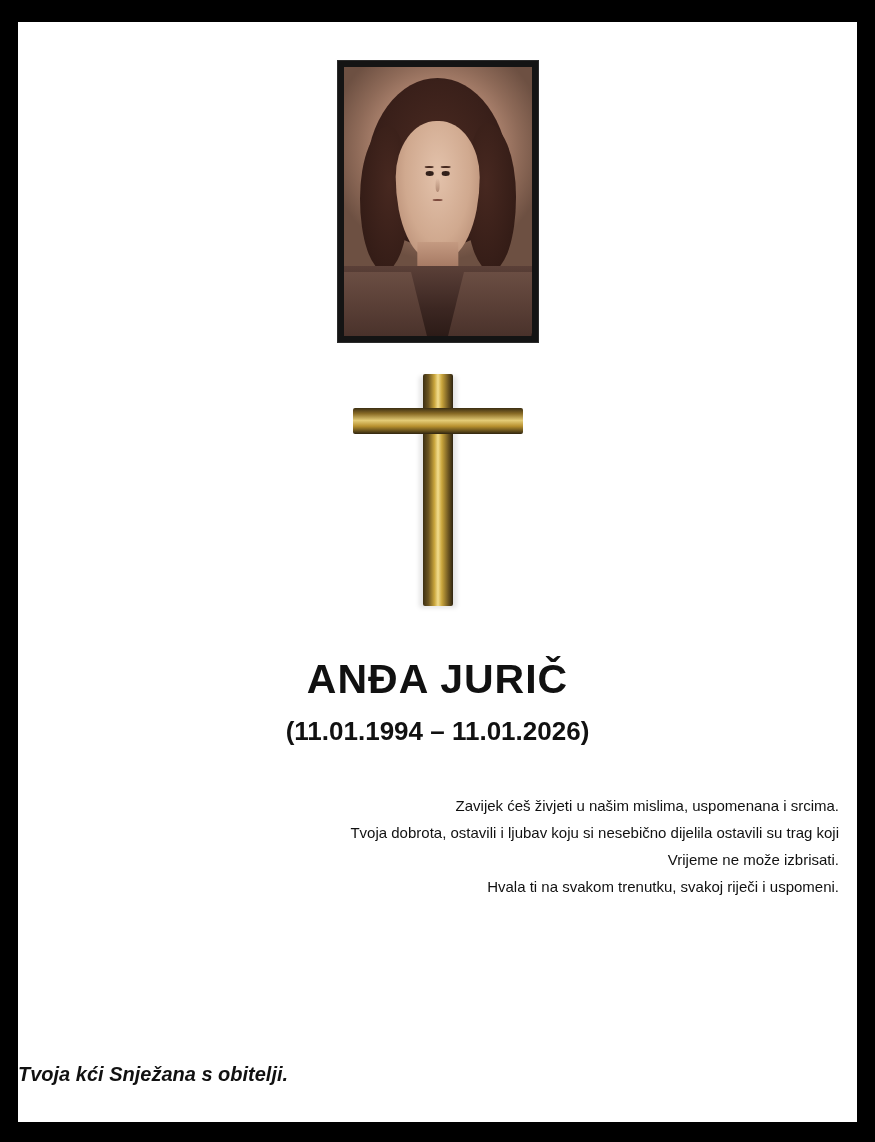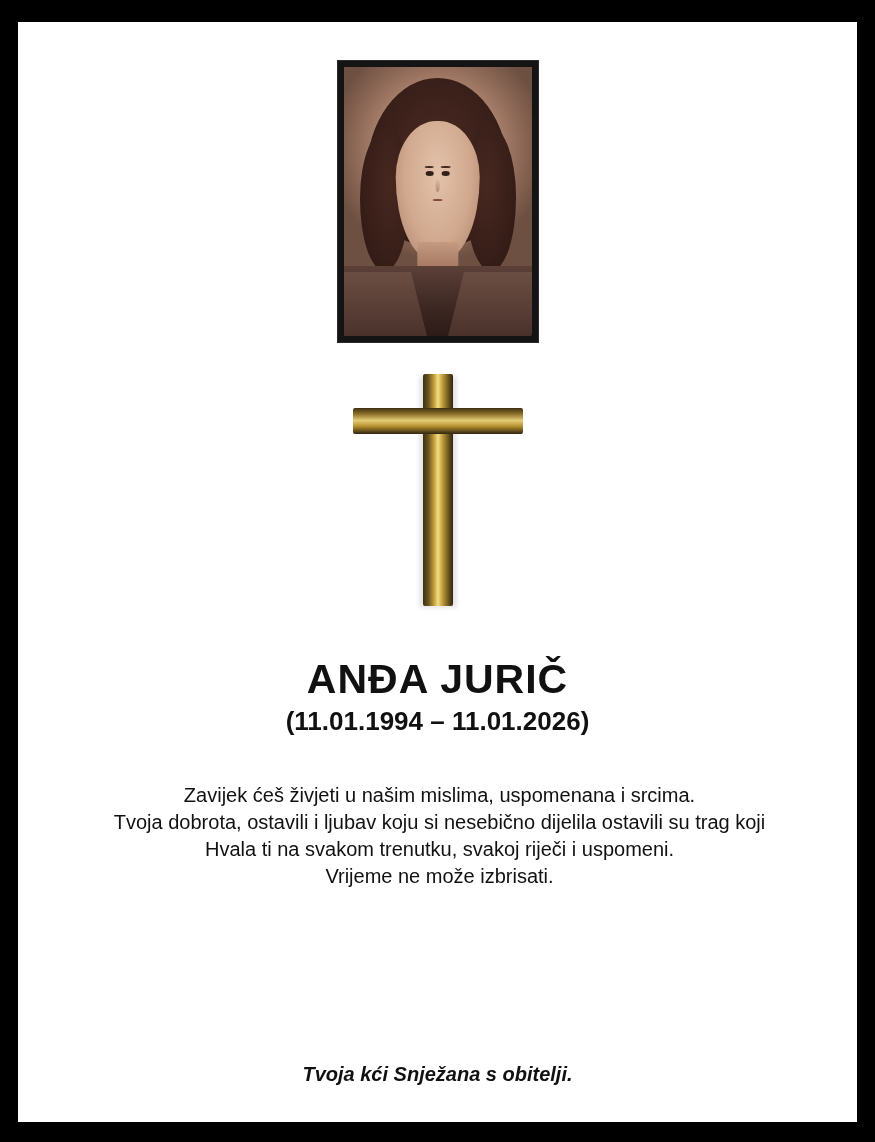--- a/index.html
+++ b/index.html
@@ -203,52 +203,52 @@
   
   .name {
     margin-top: 50px;
     font-size: 41px;
     font-weight: bold;
     letter-spacing: 1px;
     color: #111111;
     text-align: right;
   }
   .dates {
-    margin-top: 3px;
+    margin-top: 13px;
     font-size: 26px;
     font-weight: bold;
     color: #111111;
     text-align: center;
   }
 
   
   .body-text {
     margin-top: 45px;
     width: 100%;
     box-sizing: border-box;
     padding: 0 18px 0 22px;
-    font-size: 20px;
+    font-size: 15px;
     line-height: 27px;
     color: #111111;
-    text-align: center;
+    text-align: right;
   }
   .body-text p {
     margin: 0;
   }
   .body-text .spacer {
     height: 27px;
   }
 
   
   .signature {
     position: absolute;
     left: 0;
     bottom: 36px;
     width: 100%;
-    text-align: center;
+    text-align: left;
     font-size: 20px;
     font-style: italic;
     font-weight: bold;
     color: #111111;
   }
 </style>
 </head>
 <body>
 
 <div class="page">
@@ -277,21 +277,21 @@
       <div class="cross-v"></div>
       <div class="cross-h"></div>
     </div>
 
     <div class="name">ANĐA JURIČ</div>
     <div class="dates">(11.01.1994 – 11.01.2026)</div>
 
     <div class="body-text">
       <p>Zavijek ćeš živjeti u našim mislima, uspomenana i srcima.</p>
       <p>Tvoja dobrota, ostavili i ljubav koju si nesebično dijelila ostavili su trag koji</p>
+      <p>Vrijeme ne može izbrisati.</p>
       <p>Hvala ti na svakom trenutku, svakoj riječi i uspomeni.</p>
-      <p>Vrijeme ne može izbrisati.</p>
       <div class="spacer"></div>
     </div>
 
     <div class="signature">Tvoja kći Snježana s obitelji.</div>
 
   </div>
 </div>
 
 </body></html>

